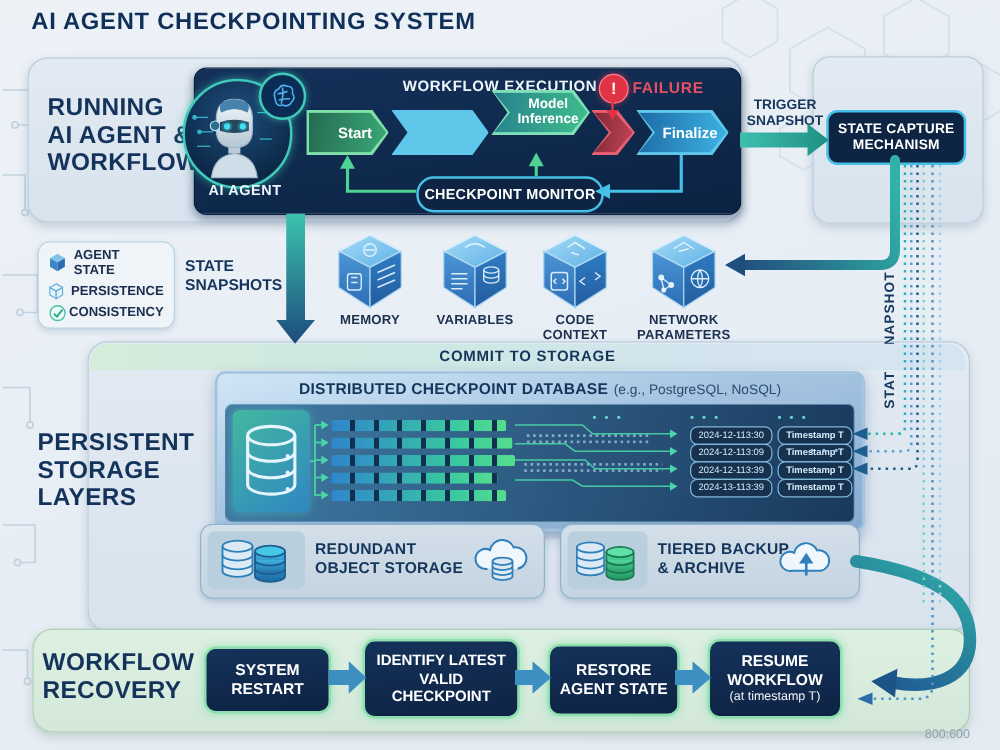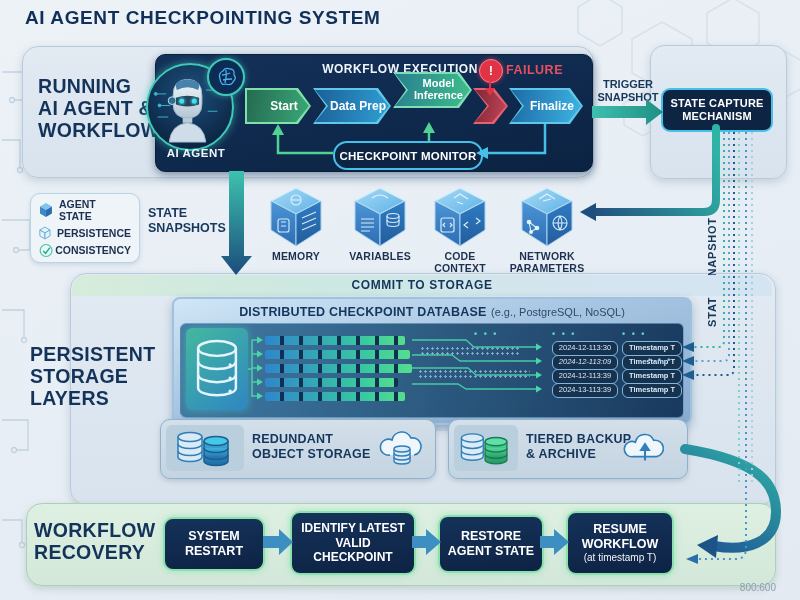--- a/index.html
+++ b/index.html
@@ -194,21 +194,20 @@
     <span>!</span>
   </div>
   <div class="abs" style="left:506px;top:63px;font-size:12.5px;font-weight:bold;color:#e84f63;letter-spacing:.5px;z-index:3;">FAILURE</div>
 
   <div class="chev cp-start" style="left:245px;top:88px;width:66px;z-index:3;--bc:#7fe0a8;--bg:linear-gradient(100deg,#256b52,#3aa877);">
     <div class="b"></div>
     <div class="f">Start</div>
   </div>
   <div class="chev cp-mid" style="left:313px;top:88px;width:78px;z-index:3;--bc:#5fc8ea;--bg:linear-gradient(100deg,#1b5f98,#2fa0d4);">
     <div class="b"></div>
-    <div class="f">Data Prep</div>
   </div>
   <div class="chev cp-mid" style="left:393px;top:72px;width:79px;z-index:3;--bc:#7fe0b8;--bg:linear-gradient(100deg,#27808f,#3fbe8a);">
     <div class="b"></div>
     <div class="f pre" style="font-size:11px;">Model
 Inference</div>
   </div>
   <div class="chev cp-red" style="left:473px;top:88px;width:35px;z-index:3;--bc:#e86070;--bg:linear-gradient(100deg,#7e2836,#c24458);">
     <div class="b"></div>
     <div class="f"></div>
   </div>
@@ -377,21 +376,21 @@
 
   <div class="dotmatrix" style="left:420px;top:346px;width:100px;height:11px;z-index:3;"></div>
   <div class="dotmatrix" style="left:418px;top:369px;width:112px;height:11px;z-index:3;"></div>
 
   <div class="dotrow" style="left:474px;top:329px;z-index:4;">• • •</div>
   <div class="dotrow" style="left:552px;top:329px;z-index:4;">• • •</div>
   <div class="dotrow" style="left:622px;top:329px;z-index:4;">• • •</div>
   <div class="dotrow" style="left:648px;top:355px;color:#8fc3e8;z-index:4;">• • •</div>
 
   <div class="chip" style="left:552px;top:341px;width:64px;z-index:3;">2024-12-113:30</div>
-  <div class="chip" style="left:552px;top:355px;width:64px;z-index:3;font-style:italic;">2024-12-113:09</div>
+  <div class="chip" style="left:552px;top:355px;width:64px;z-index:3;">2024-12-113:09</div>
   <div class="chip" style="left:552px;top:369px;width:64px;z-index:3;">2024-12-113:39</div>
   <div class="chip" style="left:552px;top:383px;width:64px;z-index:3;">2024-13-113:39</div>
   <div class="chip" style="left:622px;top:341px;width:58px;font-weight:bold;z-index:3;">Timestamp T</div>
   <div class="chip" style="left:622px;top:355px;width:58px;font-weight:bold;z-index:3;">Timestamp T</div>
   <div class="chip" style="left:622px;top:369px;width:58px;font-weight:bold;z-index:3;">Timestamp T</div>
   <div class="chip" style="left:622px;top:383px;width:58px;font-weight:bold;z-index:3;">Timestamp T</div>
 
   <div class="stobox" style="left:160px;top:419px;width:274px;height:58px;z-index:2;"></div>
   <div class="stoicon" style="left:166px;top:425px;width:78px;height:46px;z-index:3;">
     <svg width="66" height="44" viewBox="0 0 66 44" style="margin:1px 6px;">

